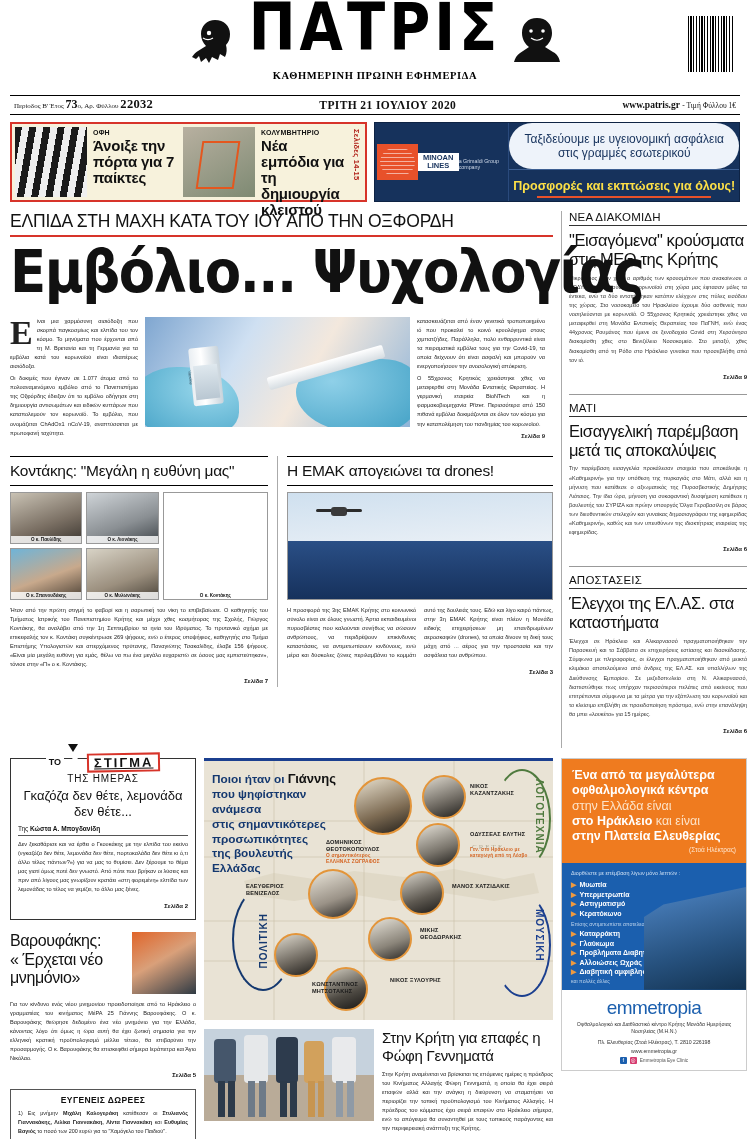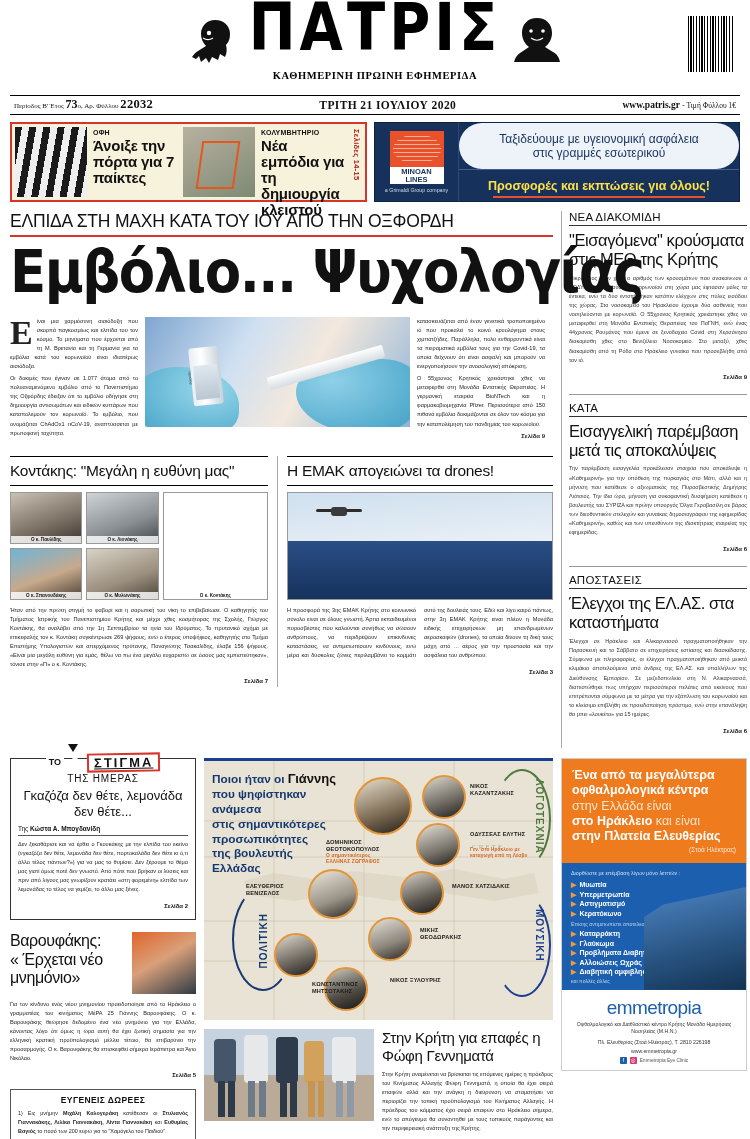--- a/index.html
+++ b/index.html
@@ -73,21 +73,21 @@
   .ad-head { font-size: 15px; font-weight: 700; line-height: 1.06; letter-spacing: -0.2px; }
   .ad-side-pages {
     writing-mode: vertical-rl; font-size: 7.5px; font-weight: 700;
     color: #b02018; padding: 2px 1px; letter-spacing: .3px;
   }
   .ad-minoan {
     flex: 1; background: #16325c; display: flex; align-items: stretch;
     border: 1px solid #0e2344; overflow: hidden;
   }
   .minoan-logo {
-    flex: 0 0 84px; background: #16325c; display: flex; flex-direction: column;
+    flex: 0 0 84px; background: #16325c; display: flex; flex-direction: row;
     align-items: center; justify-content: center; padding: 4px 2px;
     border-right: 1px solid #2a4a7c;
   }
   .minoan-box { width: 54px; height: 36px; background: #e8512a; position: relative; }
   .minoan-box::after {
     content:""; position:absolute; inset:3px;
     background: repeating-linear-gradient(0deg, transparent 0 3px, rgba(255,255,255,.55) 3px 4px);
     border-radius: 50%;
   }
   .minoan-name { background:#fff; color:#16325c; font-size:7.5px; font-weight:700; width:54px; text-align:center; line-height:1.05; padding:1px 0; }
@@ -440,21 +440,21 @@
 
     <div class="col-side">
       <div class="side-block">
         <div class="side-kicker">ΝΕΑ ΔΙΑΚΟΜΙΔΗ</div>
         <div class="side-head">"Εισαγόμενα" κρούσματα στις ΜΕΘ της Κρήτης</div>
         <div class="side-text">Μικρότερος ήταν χθες ο αριθμός των κρουσμάτων που ανακοίνωσε ο ΕΟΔΥ. Τα νέα κρούσματα κορωνοϊού στη χώρα μας έφτασαν μόλις τα έντεκα, ενώ τα δύο εντοπίστηκαν κατόπιν ελέγχων στις πύλες εισόδου της χώρας. Στο νοσοκομείο του Ηρακλείου έχουμε δύο ασθενείς που νοσηλεύονται με κορωνοϊό. Ο 55χρονος Κρητικός χρειάστηκε χθες να μεταφερθεί στη Μονάδα Εντατικής Θεραπείας του ΠαΓΝΗ, ενώ ένας 44χρονος Ρουμάνος που έμενε σε ξενοδοχείο Covid στη Χερσόνησο διακομίσθη χθες στο Βενιζέλειο Νοσοκομείο. Στο μεταξύ, χθες διακομίσθη από τη Ρόδο στο Ηράκλειο γυναίκα που προσεβλήθη από τον ιό.</div>
         <div style="text-align:right"><span class="pageref">Σελίδα 9</span></div>
       </div>
       <div class="side-rule"></div>
       <div class="side-block">
-        <div class="side-kicker">ΚΑΤΑ</div>
+        <div class="side-kicker">ΜΑΤΙ</div>
         <div class="side-head">Εισαγγελική παρέμβαση μετά τις αποκαλύψεις</div>
         <div class="side-text">Την παρέμβαση εισαγγελέα προκάλεσαν στοιχεία που αποκάλυψε η «Καθημερινή» για την υπόθεση της πυρκαγιάς στο Μάτι, αλλά και η μήνυση που κατέθεσε ο αξιωματικός της Πυροσβεστικής Δημήτρης Λιότσιος. Την ίδια ώρα, μήνυση για συκοφαντική δυσφήμιση κατέθεσε η βουλευτής του ΣΥΡΙΖΑ και πρώην υπουργός Όλγα Γεροβασίλη σε βάρος των διευθυντικών στελεχών και γυναίκας δημοσιογράφου της εφημερίδας «Καθημερινή», καθώς και των υπευθύνων της ιδιοκτήτριας εταιρείας της εφημερίδας.</div>
         <div style="text-align:right"><span class="pageref">Σελίδα 6</span></div>
       </div>
       <div class="side-rule"></div>
       <div class="side-block">
         <div class="side-kicker">ΑΠΟΣΤΑΣΕΙΣ</div>
         <div class="side-head">Έλεγχοι της ΕΛ.ΑΣ. στα καταστήματα</div>
         <div class="side-text">Έλεγχοι σε Ηράκλειο και Αλικαρνασσό πραγματοποιήθηκαν την Παρασκευή και το Σάββατο σε επιχειρήσεις εστίασης και διασκέδασης. Σύμφωνα με πληροφορίες, οι έλεγχοι πραγματοποιήθηκαν από μεικτό κλιμάκιο αποτελούμενο από άνδρες της ΕΛ.ΑΣ. και υπαλλήλων της Διεύθυνσης Εμπορίου. Σε μεζεδοπωλείο στη Ν. Αλικαρνασσό, διαπιστώθηκε πως υπήρχαν περισσότεροι πελάτες από εκείνους που επιτρέπονται σύμφωνα με τα μέτρα για την εξάπλωση του κορωνοϊού και το κλείσιμο επιβλήθη σε προειδοποίηση πρόστιμο, ενώ στην επανάληψη θα μπει «λουκέτο» για 15 ημέρες.</div>
         <div style="text-align:right"><span class="pageref">Σελίδα 6</span></div>

